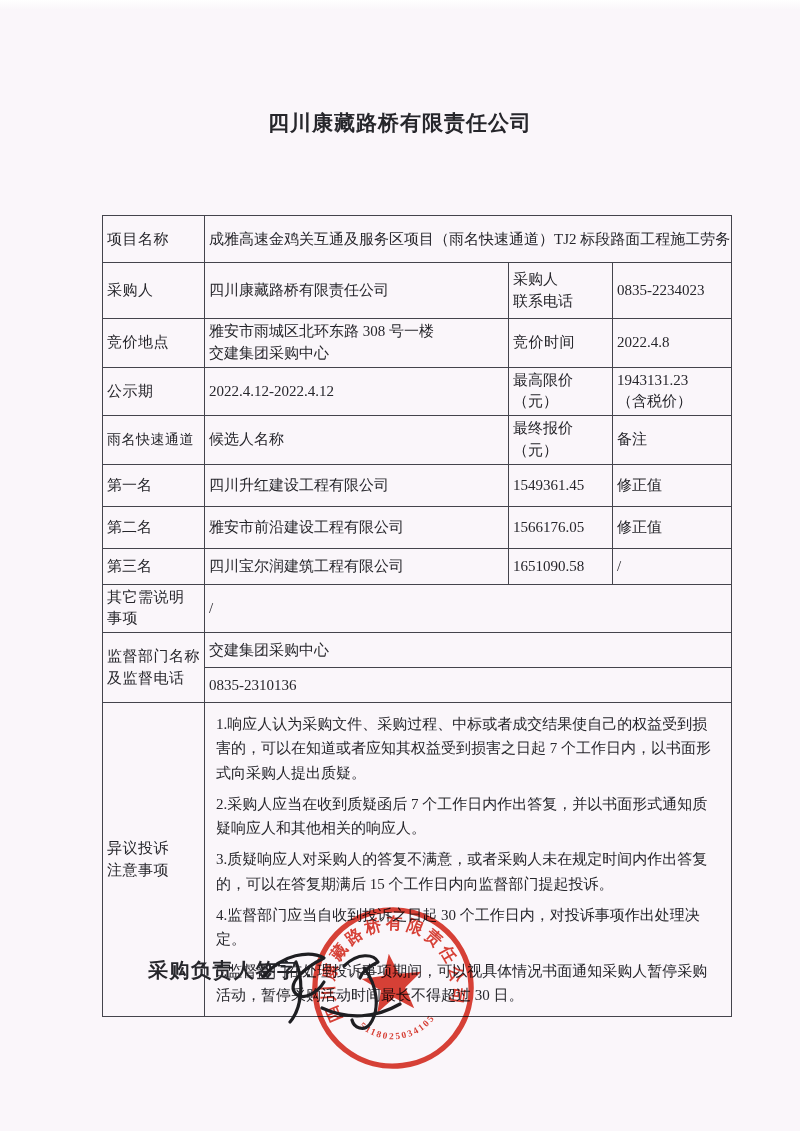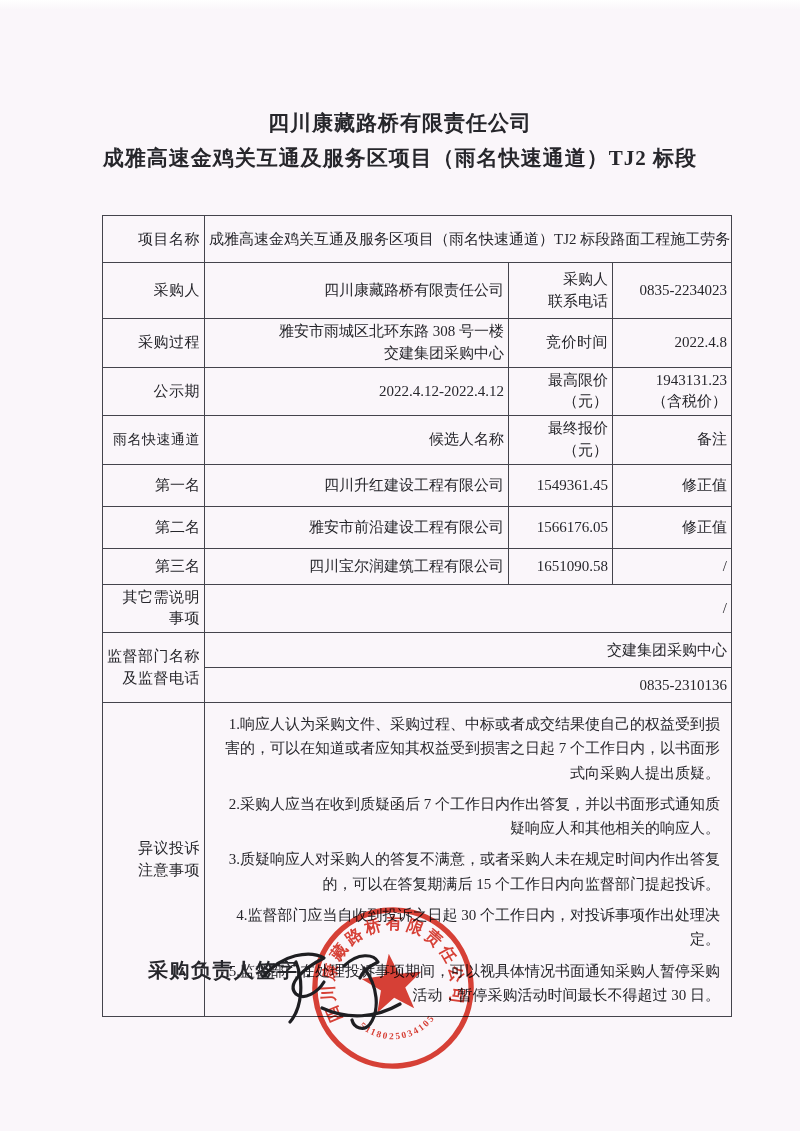--- a/index.html
+++ b/index.html
@@ -17,21 +17,21 @@
     position:absolute;top:106px;left:0;width:100%;
     text-align:center;font-weight:bold;font-size:21px;line-height:35px;
     letter-spacing:1px;
   }
   table.main{
     position:absolute;left:102px;top:215px;width:629px;
     border-collapse:collapse;table-layout:fixed;
   }
   table.main td{
     border:1px solid #44444c;
-    font-size:15px;text-align:right;vertical-align:middle;
+    font-size:15px;text-align:left;vertical-align:middle;
     padding:2px 4px;overflow:hidden;
   }
   td.lbl{letter-spacing:.5px;}
   td.fit{font-size:14px;white-space:nowrap;margin-left:12px;}
   td.left{text-align:left;padding-left:10px;}
   .two-line{line-height:1.45;}
   td.objection-body{
     text-align:left;font-size:14px;line-height:1.62;
     padding:12px 10px 8px 13px;vertical-align:middle;
   }
@@ -48,21 +48,20 @@
     position:absolute;left:252px;top:938px;width:170px;height:105px;
   }
 </style>
 </head>
 <body>
 
 <div class="scan-edge"></div>
 
 <div class="titles">
   <div>四川康藏路桥有限责任公司</div>
-  <div>成雅高速金鸡关互通及服务区项目（雨名快速通道）TJ2 标段</div>
 </div>
 
 <table class="main">
   <colgroup>
     <col style="width:102px">
       <col style="width:304px">
       <col style="width:104px">
       <col style="width:119px">
   </colgroup>
   <tbody>
@@ -73,21 +72,21 @@
     <tr style="height:56px">
       <td class="lbl">采购人</td>
       <td>四川康藏路桥有限责任公司</td>
       <td class="two-line">
         <div>采购人</div>
         <div>联系电话</div>
       </td>
       <td>0835-2234023</td>
     </tr>
     <tr style="height:47px">
-      <td class="lbl">采购过程</td>
+      <td class="lbl">竞价地点</td>
       <td class="two-line">
         <div>雅安市雨城区北环东路 308 号一楼</div>
         <div>交建集团采购中心</div>
       </td>
       <td class="lbl">竞价时间</td>
       <td>2022.4.8</td>
     </tr>
     <tr style="height:46px">
       <td class="lbl">公示期</td>
       <td>2022.4.12-2022.4.12</td>

